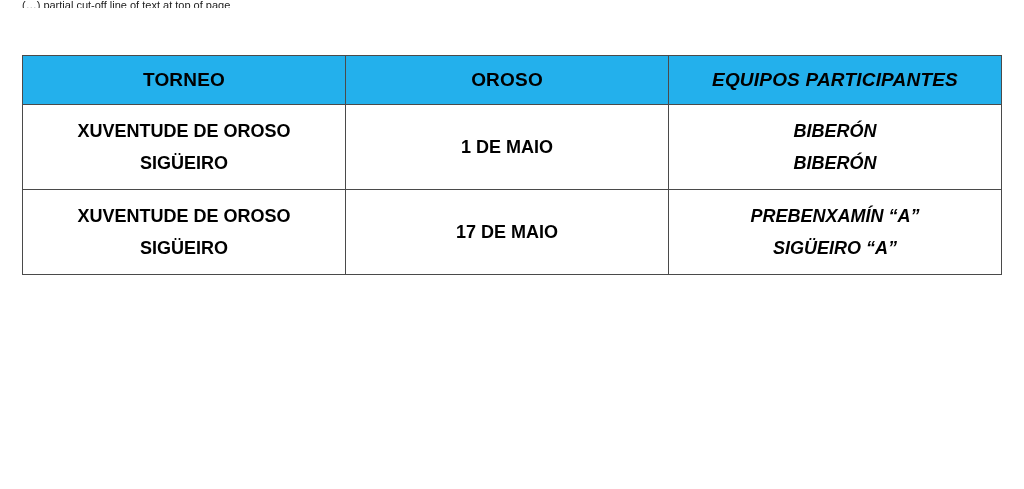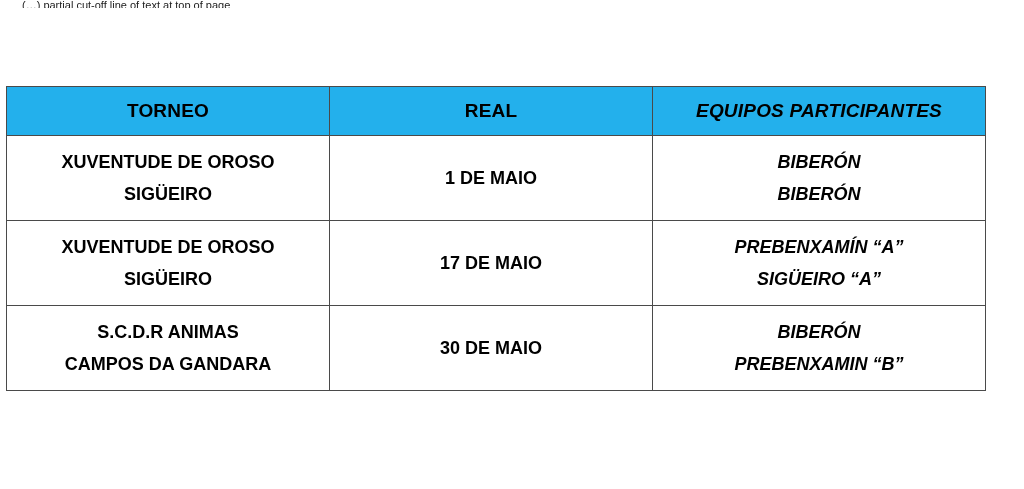--- a/index.html
+++ b/index.html
@@ -27,23 +27,22 @@
     height: 8px;
     overflow: hidden;
     font-size: 11px;
     color: #222222;
     line-height: 11px;
     white-space: nowrap;
   }
   .table-wrap {
     position: absolute;
     top: 55px;
-    left: 6px;
+    left: 22px;
     width: 976px;
-    margin-top: 31px;
   }
   table.schedule {
     border-collapse: collapse;
     width: 976px;
     table-layout: fixed;
   }
   table.schedule td, table.schedule th {
     border: 1px solid #4a4a4a;
     text-align: center;
     vertical-align: middle;
@@ -88,21 +87,21 @@
 
 <div class="page">
 
   <div class="top-clip">(…) partial cut-off line of text at top of page</div>
 
   <div class="table-wrap">
     <table class="schedule">
       <thead>
         <tr>
           <th class="col-torneo">TORNEO</th>
-          <th class="col-data">REAL</th>
+          <th class="col-data">OROSO</th>
           <th class="col-equipos">EQUIPOS PARTICIPANTES</th>
         </tr>
       </thead>
       <tbody>
 
         <tr>
           <td class="col-torneo">
             <div class="cell-lines">
               <span>XUVENTUDE DE OROSO</span>
               <span class="u line-gap">SIGÜEIRO</span>
@@ -135,37 +134,18 @@
           </td>
           <td class="col-equipos">
             <div class="cell-lines">
               <span>PREBENXAMÍN “A”</span>
               <span class="line-gap">SIGÜEIRO “A”</span>
             </div>
           </td>
         </tr>
 
 
-        <tr>
-          <td class="col-torneo">
-            <div class="cell-lines">
-              <span>S.C.D.R ANIMAS</span>
-              <span class="u line-gap">CAMPOS DA GANDARA</span>
-            </div>
-          </td>
-          <td class="col-data">
-            <div class="cell-lines">
-              <span>30 DE MAIO</span>
-            </div>
-          </td>
-          <td class="col-equipos">
-            <div class="cell-lines">
-              <span>BIBERÓN</span>
-              <span class="line-gap">PREBENXAMIN “B”</span>
-            </div>
-          </td>
-        </tr>
 
       </tbody>
     </table>
   </div>
 
 </div>
 
 </body></html>

